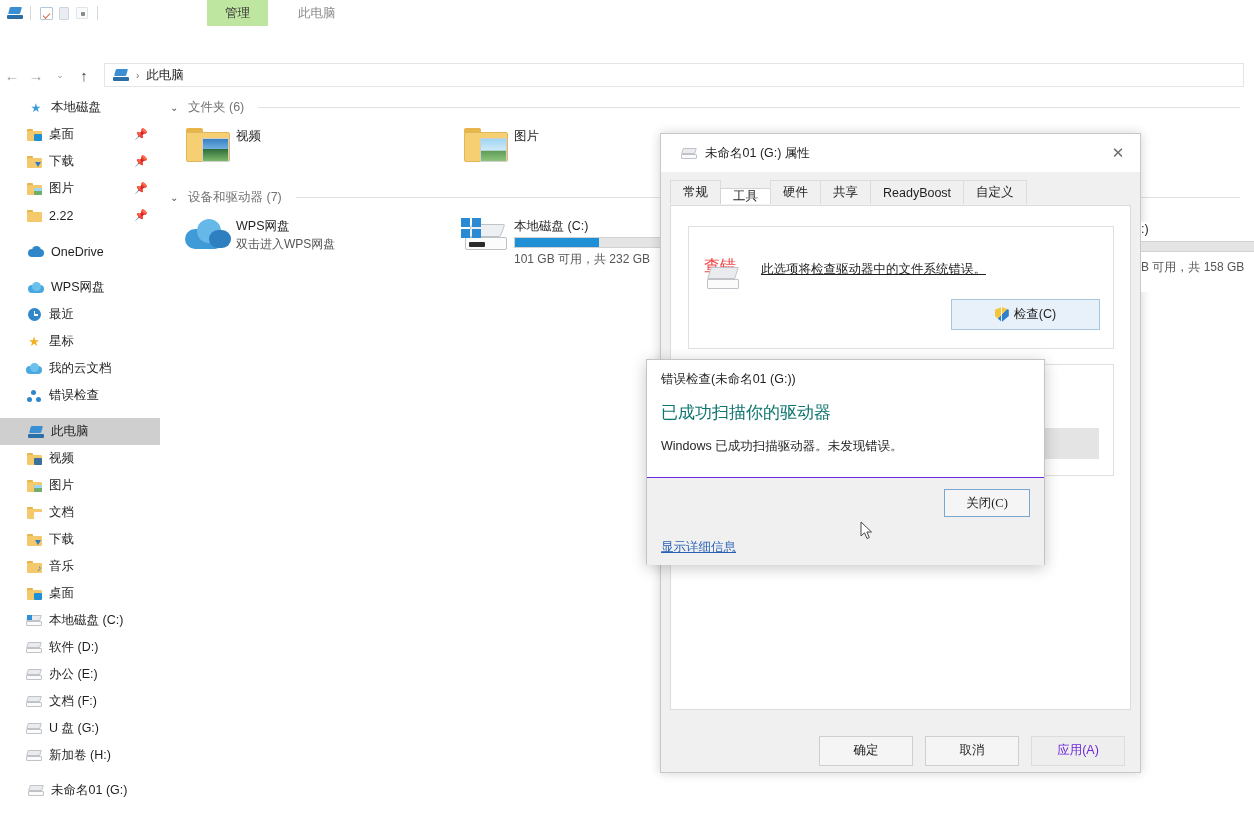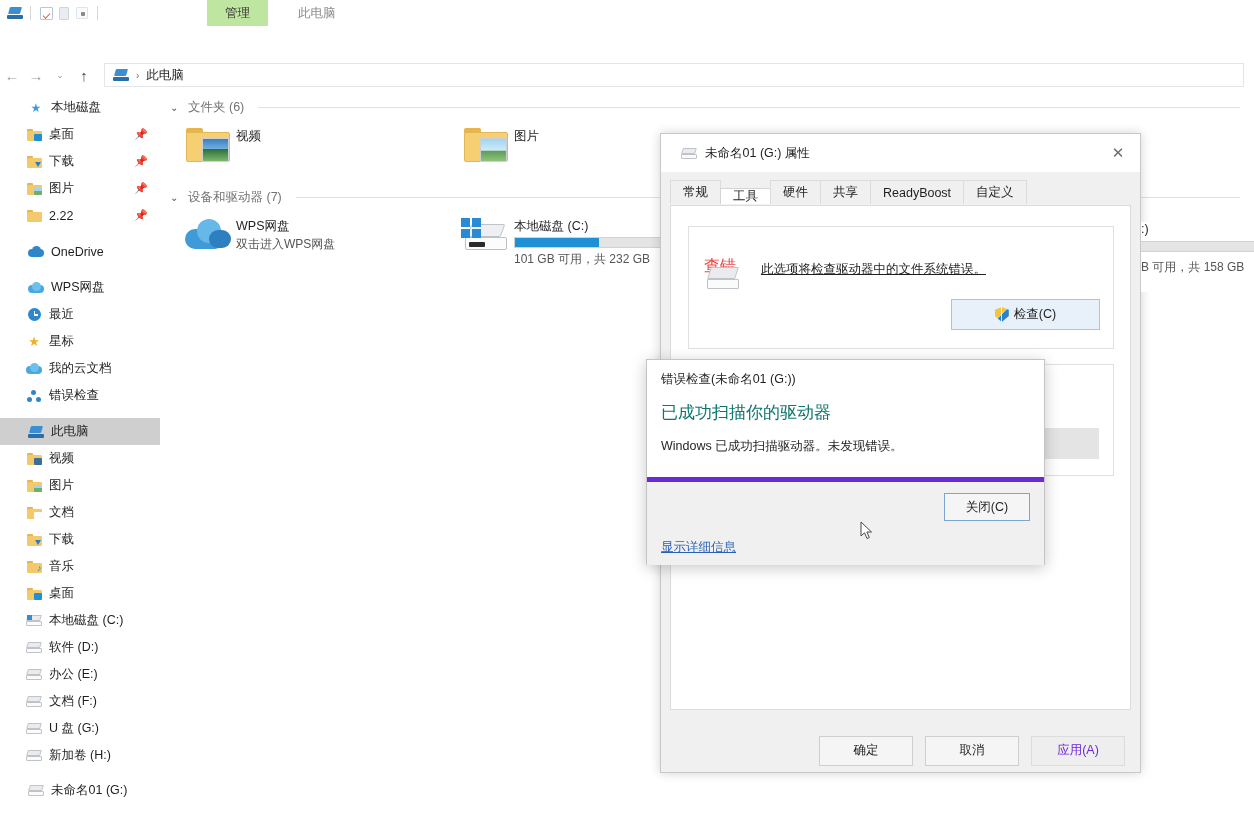--- a/index.html
+++ b/index.html
@@ -195,21 +195,21 @@
      font-size:12.5px; color:#1f1f1f; display:flex; align-items:center; justify-content:center; }
   .fbtn.disabled { color:#6d28d9; background:#eeeeee; border-color:#dcdcdc; }
 
   
   .scandlg { position:absolute; left:646px; top:359px; width:399px; height:206px;
      background:#ffffff; border:1px solid #c4c4c4; box-shadow:0 3px 14px rgba(0,0,0,.22); }
   .scan-cap { font-size:12.5px; color:#1f1f1f; position:absolute; left:14px; top:11px; }
   .scan-head { font-size:17px; color:#0f766e; position:absolute; left:14px; top:41px; }
   .scan-msg { font-size:12.5px; color:#1f1f1f; position:absolute; left:14px; top:78px; }
   .scan-btnbar { position:absolute; left:0; right:0; top:117px; height:53px; background:#f0f0f0;
-     border-top:5px solid #6d28d9; }
+     border-top:1px solid #6d28d9;font-family:Liberation Serif, serif; }
   .scan-close { position:absolute; right:14px; top:11px; width:86px; height:28px;
      border:1px solid #7aa6cf; background:#f5f5f5; font-size:12.5px; color:#1f1f1f;
      display:flex; align-items:center; justify-content:center; }
   .scan-foot { position:absolute; left:0; right:0; top:170px; height:35px; background:#f0f0f0; }
   .scan-link { position:absolute; left:14px; top:9px; font-size:12.5px; color:#2a61b5;
      text-decoration:underline; }
 
   
   .cursor { position:absolute; left:860px; top:521px; width:14px; height:20px; z-index:60; }
 </style>

